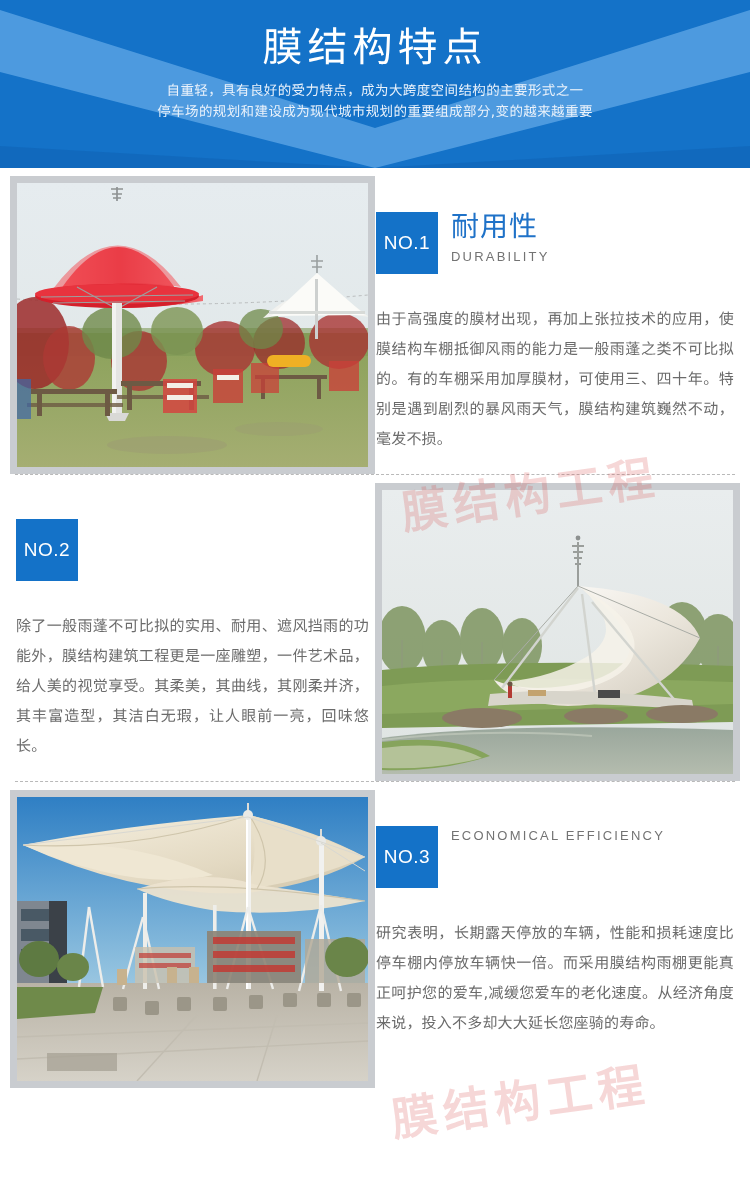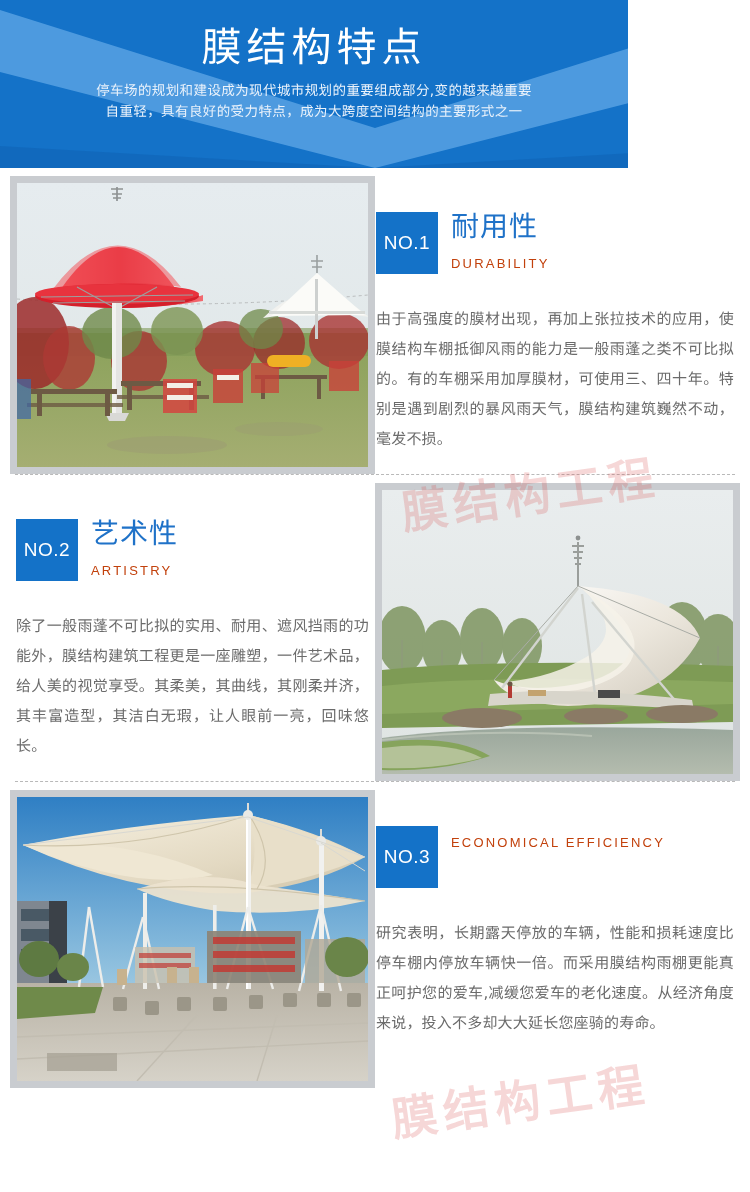--- a/index.html
+++ b/index.html
@@ -13,21 +13,21 @@
     height: 1192px;
     font-family: "DejaVu Sans", "Liberation Sans", sans-serif;
     color: #555;
     overflow: hidden;
     position: relative;
   }
 
   
   .banner {
     position: relative;
-    width: 628px;
+    width: 750px;
     height: 168px;
     background: #1472c8;
     overflow: hidden;
   }
   .banner-chevron {
     position: absolute;
     left: 0;
     top: 0;
     width: 750px;
     height: 168px;
@@ -130,23 +130,23 @@
   .head-cn {
     font-size: 28px;
     line-height: 40px;
     color: #1f72c8;
     font-weight: normal;
     letter-spacing: 1px;
     margin: -5px 0 0 0;
   }
   .head-en {
     font-size: 13px;
-    color: #c2410c;
+    color: #737373;
     letter-spacing: 2.2px;
-    margin-top: 9px;
+    margin-top: 2px;
     font-family: "Liberation Sans", sans-serif;
   }
   .body-text {
     margin-top: 30px;
     font-size: 15px;
     line-height: 30px;
     color: #6b6b6b;
     text-align: justify;
     letter-spacing: 0.2px;
   }
@@ -179,22 +179,22 @@
 
 <div class="banner">
   <svg class="banner-chevron" viewBox="0 0 750 168" preserveAspectRatio="none">
     <rect x="0" y="0" width="750" height="168" fill="#1472c8"></rect>
     <polygon points="0,10 375,128 750,10 750,72 375,168 0,72" fill="#5aa4e4" opacity="0.82"></polygon>
     <polygon points="0,146 375,168 750,146 750,168 0,168" fill="#0f63b4" opacity="0.55"></polygon>
   </svg>
   <div class="banner-inner">
     <h1 class="banner-title">膜结构特点</h1>
     <div class="banner-sub">
+      <div>自重轻，具有良好的受力特点，成为大跨度空间结构的主要形式之一</div>
       <div>停车场的规划和建设成为现代城市规划的重要组成部分,变的越来越重要</div>
-      <div>自重轻，具有良好的受力特点，成为大跨度空间结构的主要形式之一</div>
     </div>
   </div>
 </div>
 
 <div class="section">
   <div class="row">
     <div class="photo-col">
       <div class="photo-frame">
         <div class="photo">
           <svg width="351" height="284" viewBox="0 0 351 284">
@@ -380,24 +380,20 @@
 
             <path d="M0 252 Q70 244 108 266 Q60 282 0 280 Z" fill="#86a45c"></path>
             <path d="M0 258 Q66 250 100 268 Q54 280 0 278 Z" fill="#e2e0d4" opacity="0.5"></path>
           </svg>
         </div>
       </div>
     </div>
     <div class="text-col">
       <div class="head">
         <div class="badge">NO.2</div>
-        <div class="head-text">
-          <div class="head-cn">艺术性</div>
-          <div class="head-en">ARTISTRY</div>
-        </div>
       </div>
       <p class="body-text">除了一般雨蓬不可比拟的实用、耐用、遮风挡雨的功能外，膜结构建筑工程更是一座雕塑，一件艺术品，给人美的视觉享受。其柔美，其曲线，其刚柔并济，其丰富造型，其洁白无瑕，让人眼前一亮，回味悠长。</p>
     </div>
   </div>
   <div class="watermark wm-2">膜结构工程</div>
 </div>
 
 <div class="divider"></div>
 
 <div class="section">

